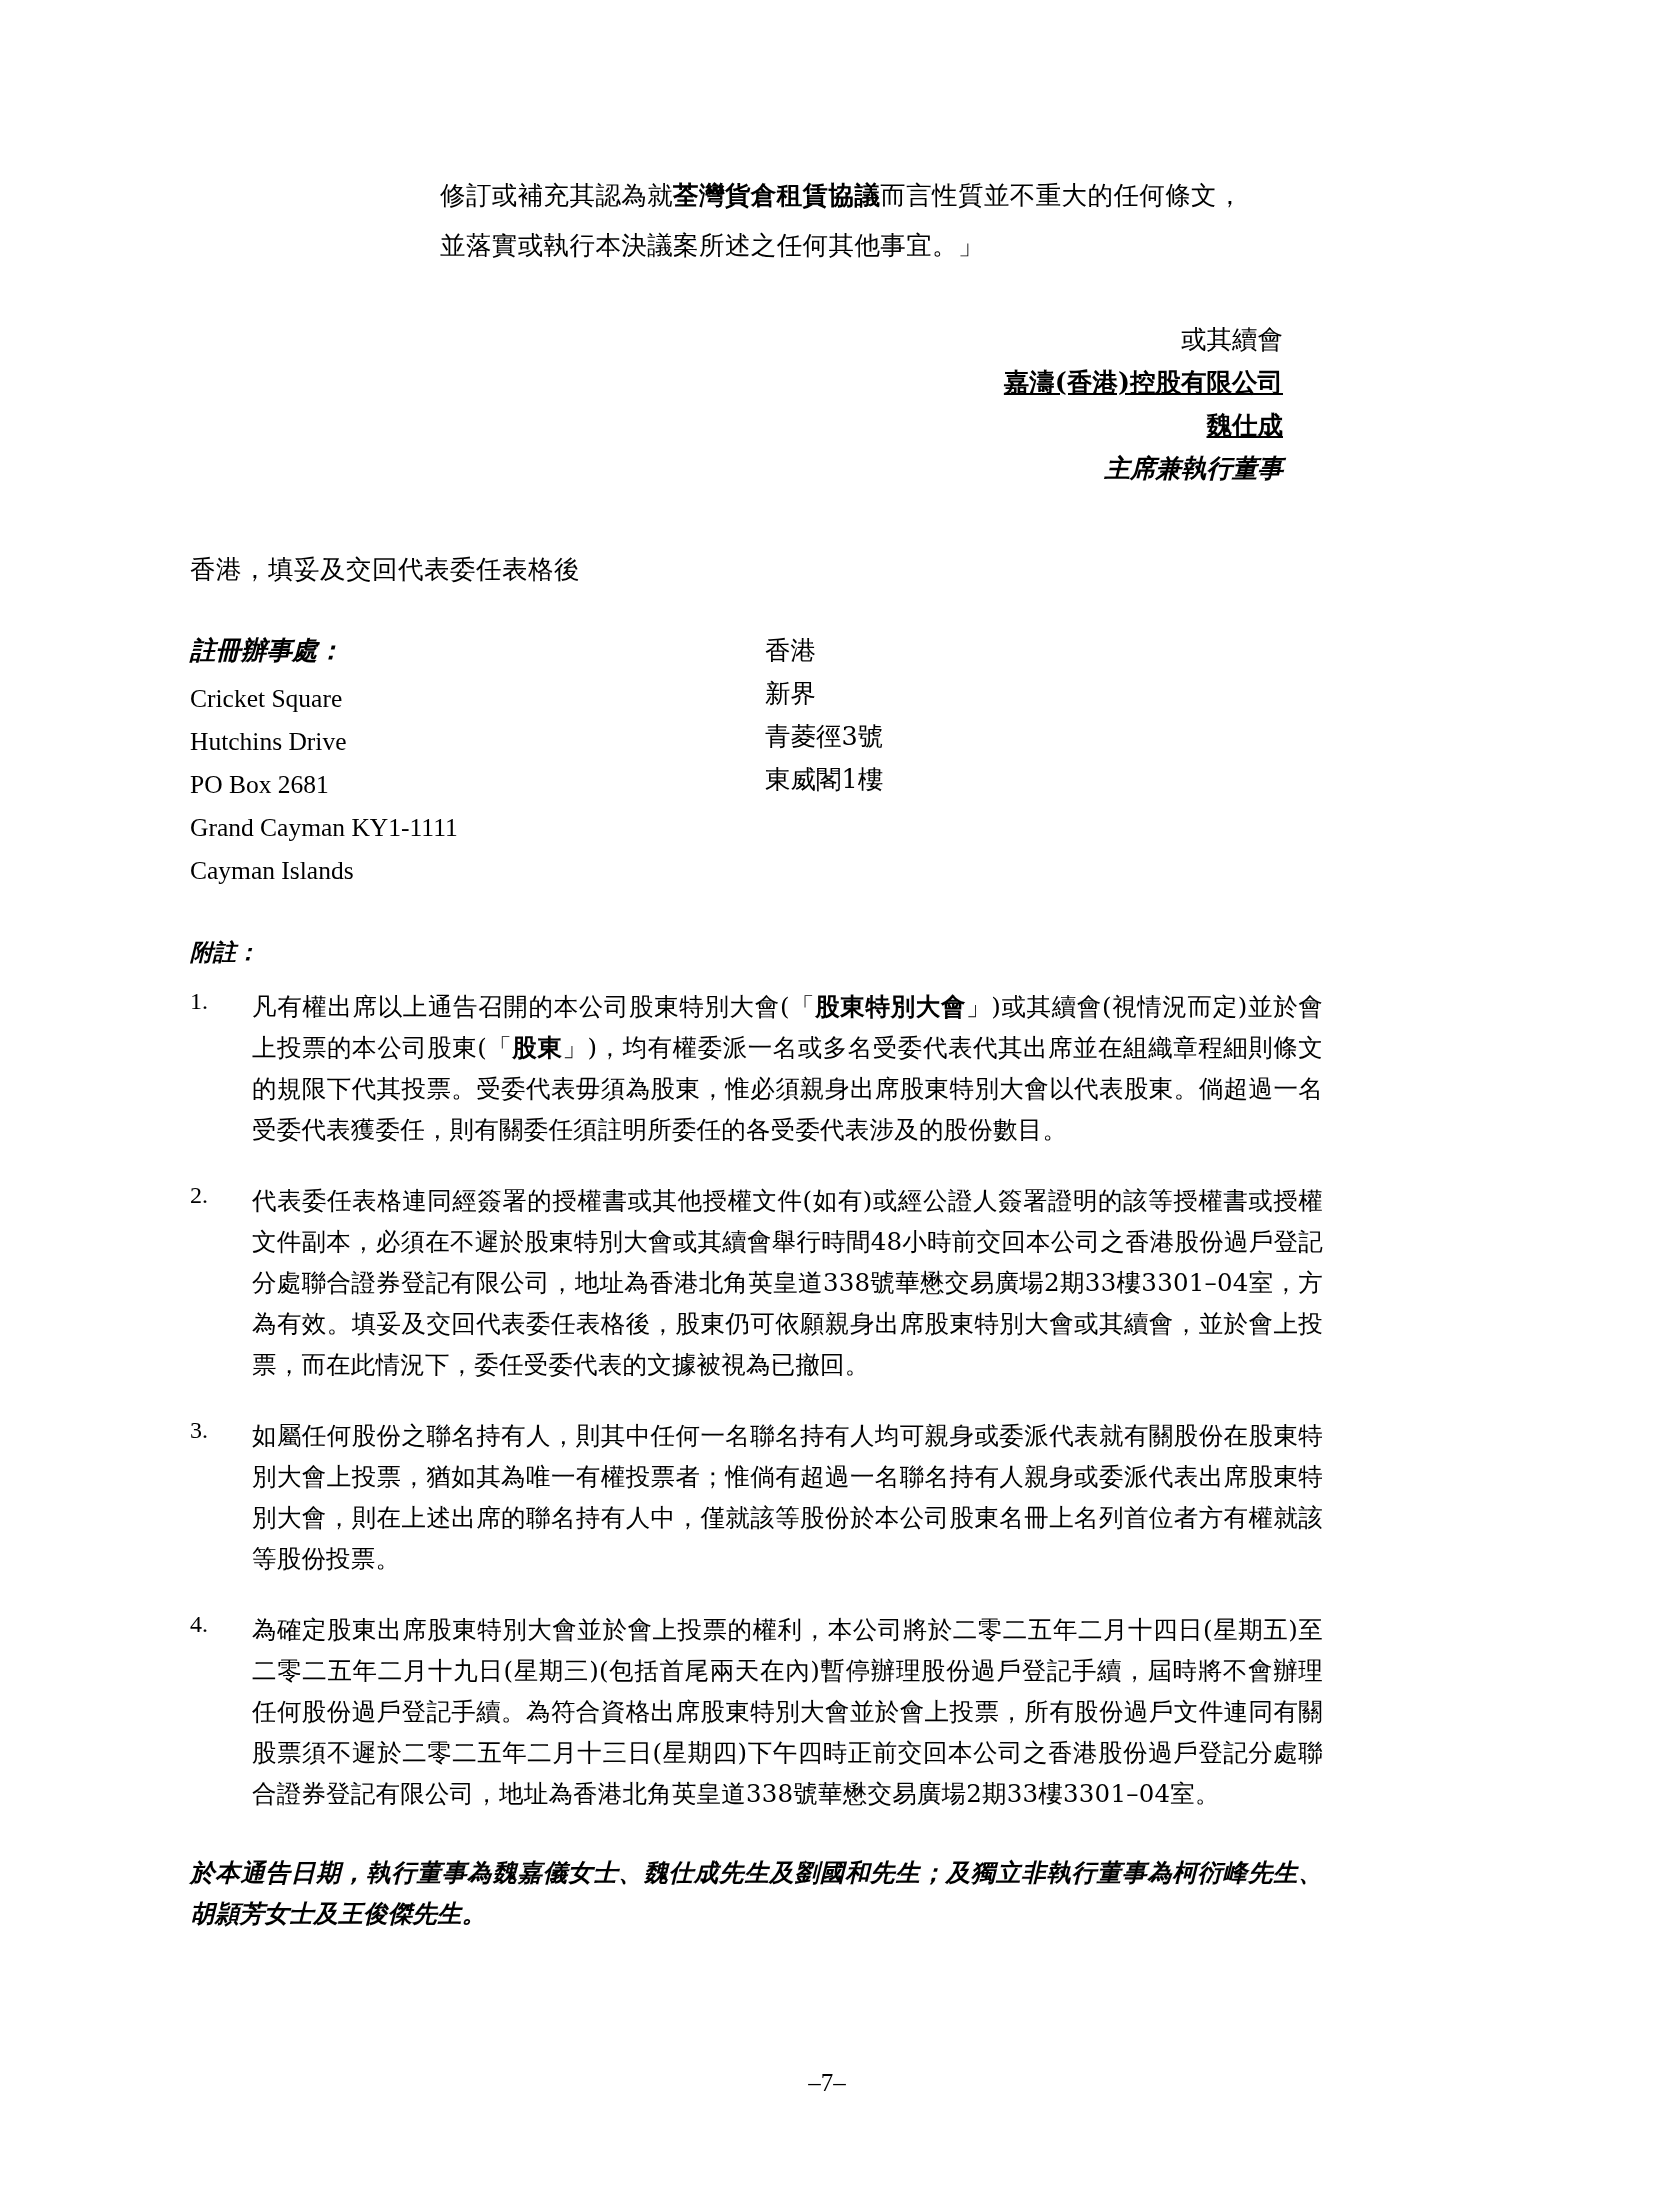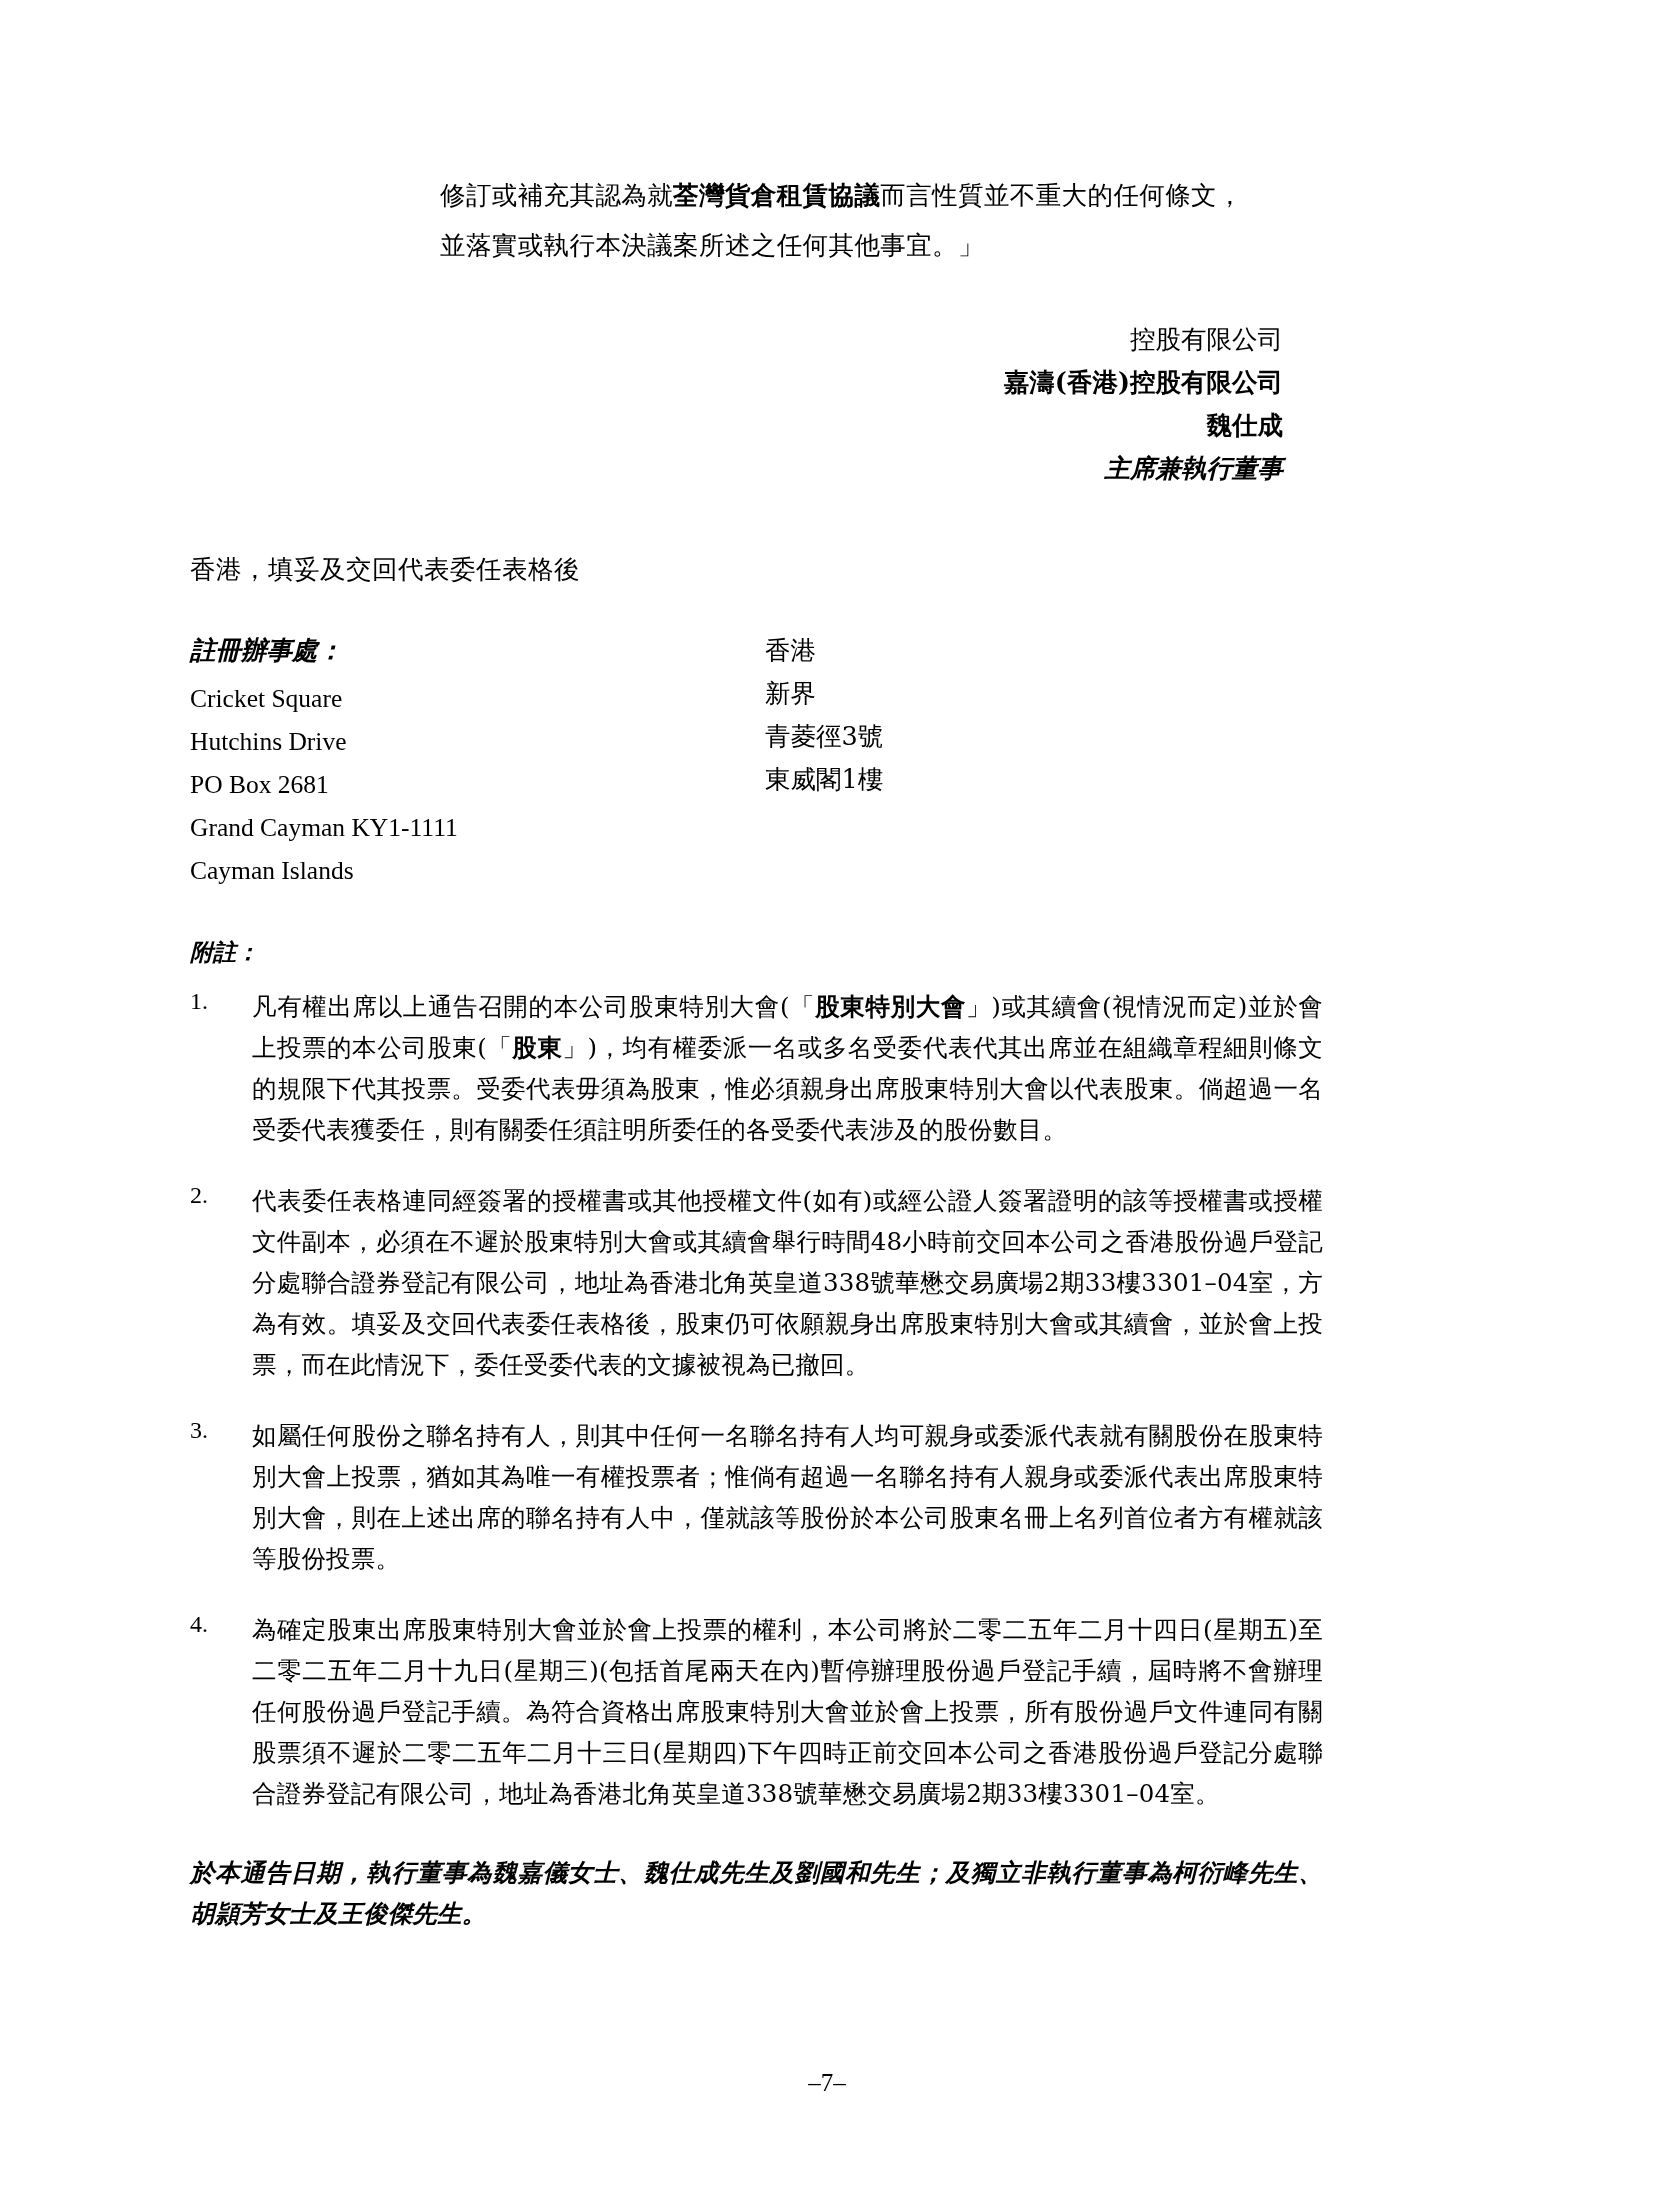--- a/index.html
+++ b/index.html
@@ -39,21 +39,21 @@
 
   
   .sign-block {
     margin-top: 48px;
     text-align: right;
     padding-right: 40px;
     font-size: 25.5px;
     line-height: 43px;
   }
   .sign-block .line { display: block; }
-  .sign-block .bold { font-weight: bold; }
+  .sign-block .bold { font-weight: bold; text-decoration: underline; }
   .sign-block .ital { font-style: italic; font-weight: bold; }
 
   
   .date-line {
     margin-top: 62px;
     font-size: 25.5px;
     letter-spacing: 0.5px;
   }
 
   
@@ -126,21 +126,21 @@
 <body>
 
 <div class="page">
 
   <div class="top-para cjk">
     <span>修訂或補充其認為就</span><span class="b">荃灣貨倉租賃協議</span><span>而言性質並不重大的任何條文，</span><br>
     <span>並落實或執行本決議案所述之任何其他事宜。」</span>
   </div>
 
   <div class="sign-block cjk">
-    <span class="line">控股有限公司</span>
+    <span class="line">或其續會</span>
     <span class="line bold">嘉濤(香港)控股有限公司</span>
     <span class="line bold">魏仕成</span>
     <span class="line ital">主席兼執行董事</span>
   </div>
 
   <div class="date-line cjk">香港，填妥及交回代表委任表格後</div>
 
   <div class="addr-wrap">
     <div class="addr-col-left">
       <div class="addr-head cjk">註冊辦事處：</div>

